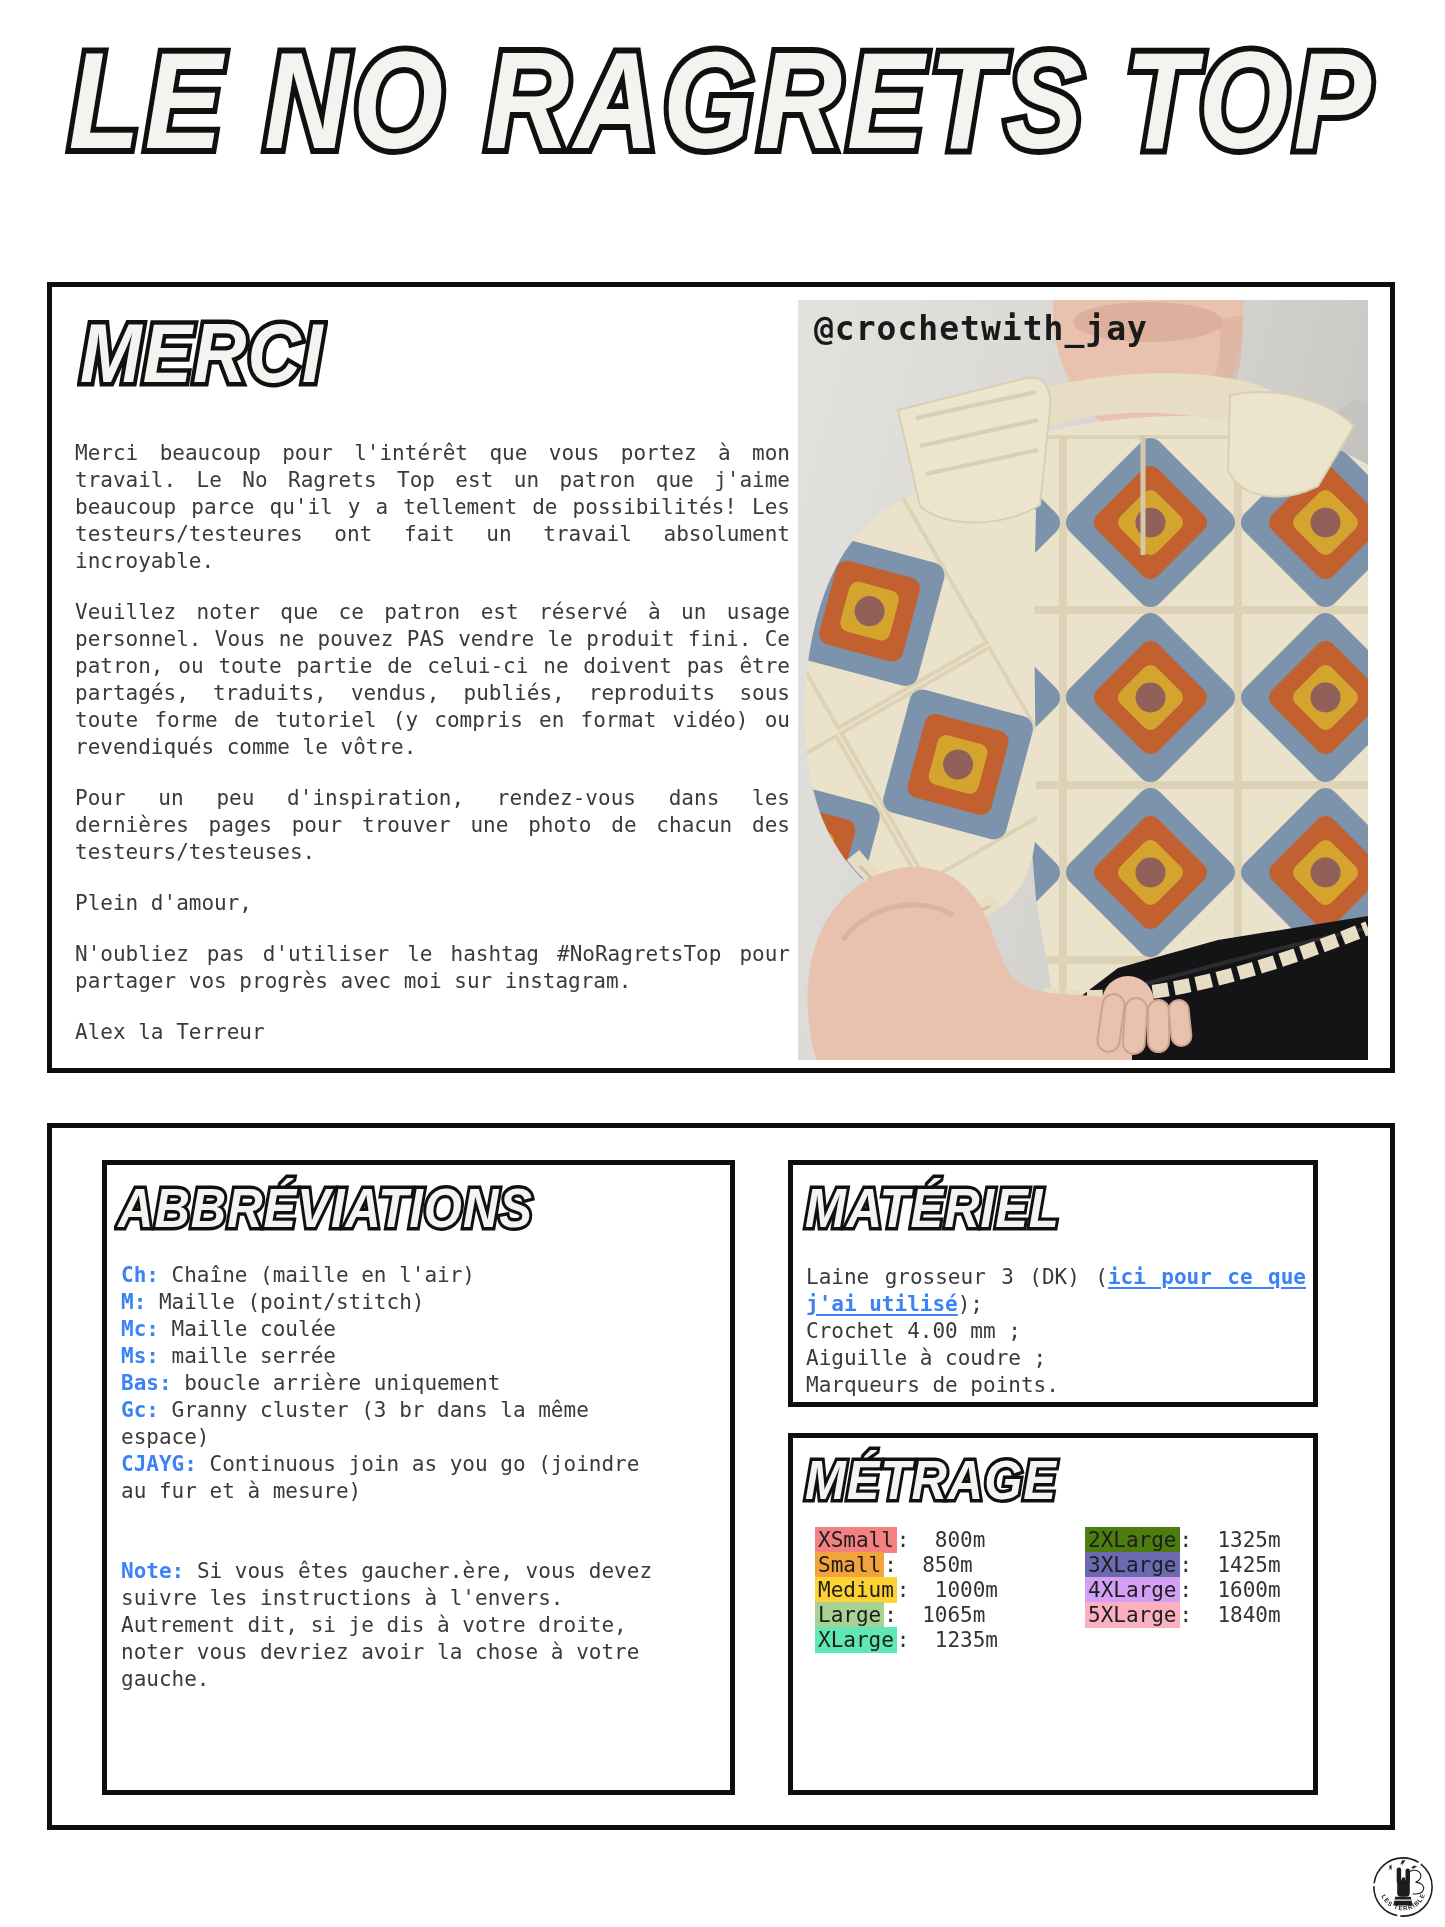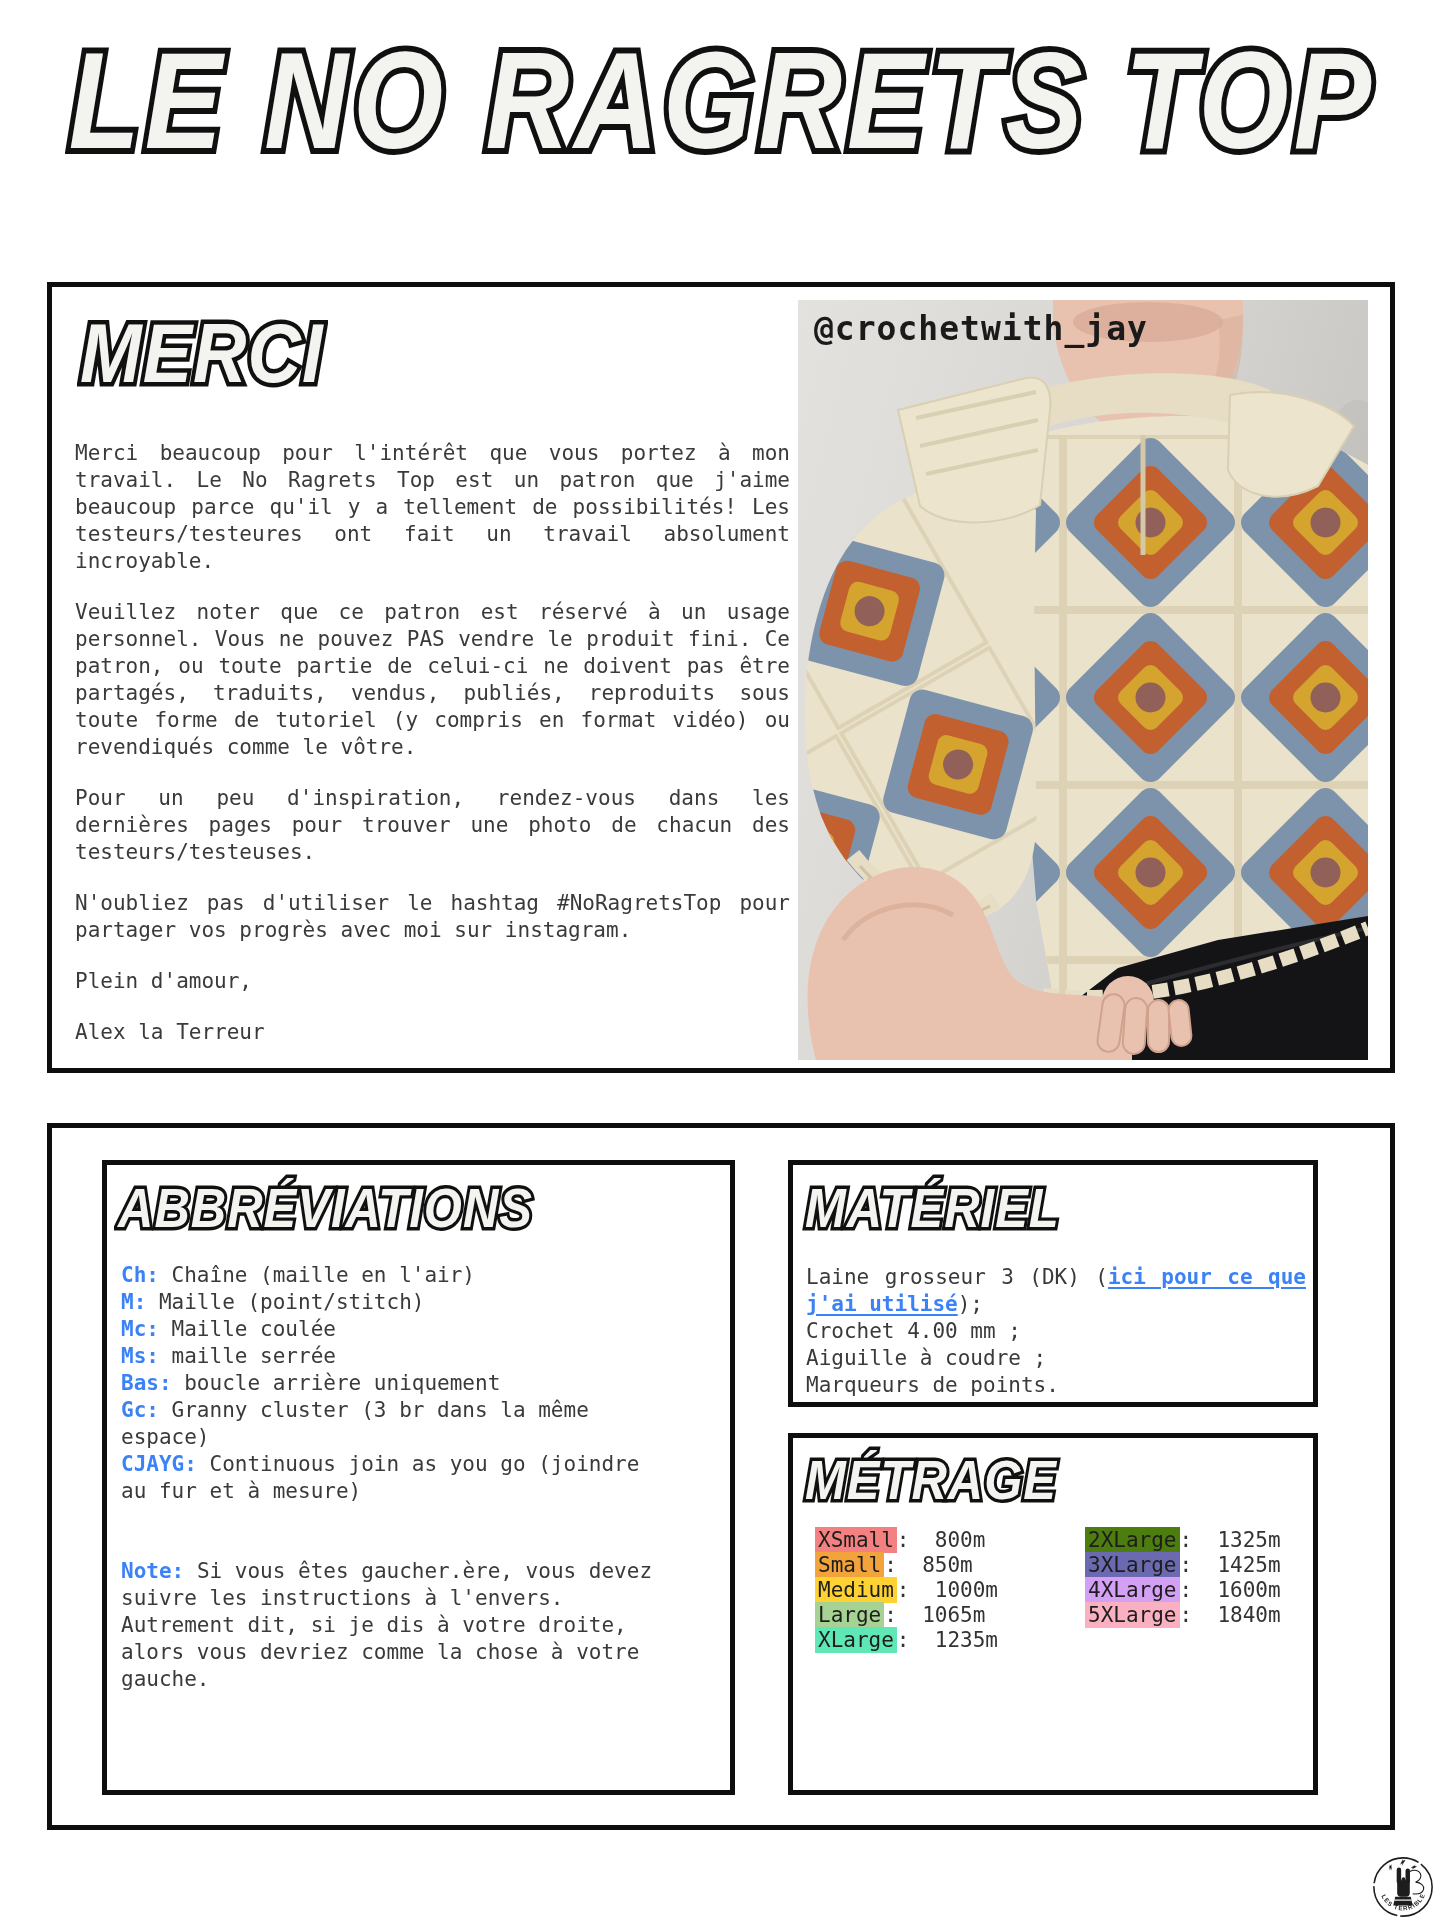--- a/index.html
+++ b/index.html
@@ -63,22 +63,22 @@
 
   <div class="hd lg" style="left:80px;top:306px;">
     <span class="lay b">MERCI</span>
     <span class="lay f">MERCI</span>
   </div>
 
   <div id="merci-paragraphs">
       <p class="mono para">Merci beaucoup pour l'intérêt que vous portez à mon travail. Le No Ragrets Top est un patron que j'aime beaucoup parce qu'il y a tellement de possibilités! Les testeurs/testeures ont fait un travail absolument incroyable.</p>
       <p class="mono para">Veuillez noter que ce patron est réservé à un usage personnel. Vous ne pouvez PAS vendre le produit fini. Ce patron, ou toute partie de celui-ci ne doivent pas être partagés, traduits, vendus, publiés, reproduits sous toute forme de tutoriel (y compris en format vidéo) ou revendiqués comme le vôtre.</p>
       <p class="mono para">Pour un peu d'inspiration, rendez-vous dans les dernières pages pour trouver une photo de chacun des testeurs/testeuses.</p>
+      <p class="mono para">Plein d'amour,</p>
       <p class="mono para">N'oubliez pas d'utiliser le hashtag #NoRagretsTop pour partager vos progrès avec moi sur instagram.</p>
-      <p class="mono para">Plein d'amour,</p>
       <p class="mono para">Alex la Terreur</p>
     </div>
 
   <svg id="photo" viewBox="0 0 570 760">
     <defs>
       <linearGradient id="wall" x1="0" y1="0" x2="1" y2="0.35">
         <stop offset="0" stop-color="#e4e2de"></stop>
         <stop offset="0.55" stop-color="#d8d6d2"></stop>
         <stop offset="1" stop-color="#c9c7c3"></stop>
       </linearGradient>
@@ -175,21 +175,21 @@
       <div class="abbr-line"><b>Ch:</b> Chaîne (maille en l'air)</div>
       <div class="abbr-line"><b>M:</b> Maille (point/stitch)</div>
       <div class="abbr-line"><b>Mc:</b> Maille coulée</div>
       <div class="abbr-line"><b>Ms:</b> maille serrée</div>
       <div class="abbr-line"><b>Bas:</b> boucle arrière uniquement</div>
       <div class="abbr-line"><b>Gc:</b> Granny cluster (3 br dans la même espace)</div>
       <div class="abbr-line"><b>CJAYG:</b> Continuous join as you go (joindre au fur et à mesure)</div>
     </div>
   <div id="note-block" class="mono">
     <p class="tight"><b>Note:</b> <span>Si vous êtes gaucher.ère, vous devez suivre les instructions à l'envers.</span></p>
-    <p class="tight">Autrement dit, si je dis à votre droite, alors vous devriez comme la chose à votre gauche.</p>
+    <p class="tight">Autrement dit, si je dis à votre droite, noter vous devriez avoir la chose à votre gauche.</p>
   </div>
 
   <div class="frame" style="left:788px;top:1160px;width:530px;height:247px;"></div>
   <div class="hd md" style="left:805px;top:1176px;">
     <span class="lay b">MATÉRIEL</span>
     <span class="lay f">MATÉRIEL</span>
   </div>
   <div id="materiel-text" class="mono">
     <span>Laine grosseur 3 (DK) (</span><b><u>ici pour ce que j'ai utilisé</u></b><span>);</span><br>
     <span>Crochet 4.00 mm ;</span><br>

